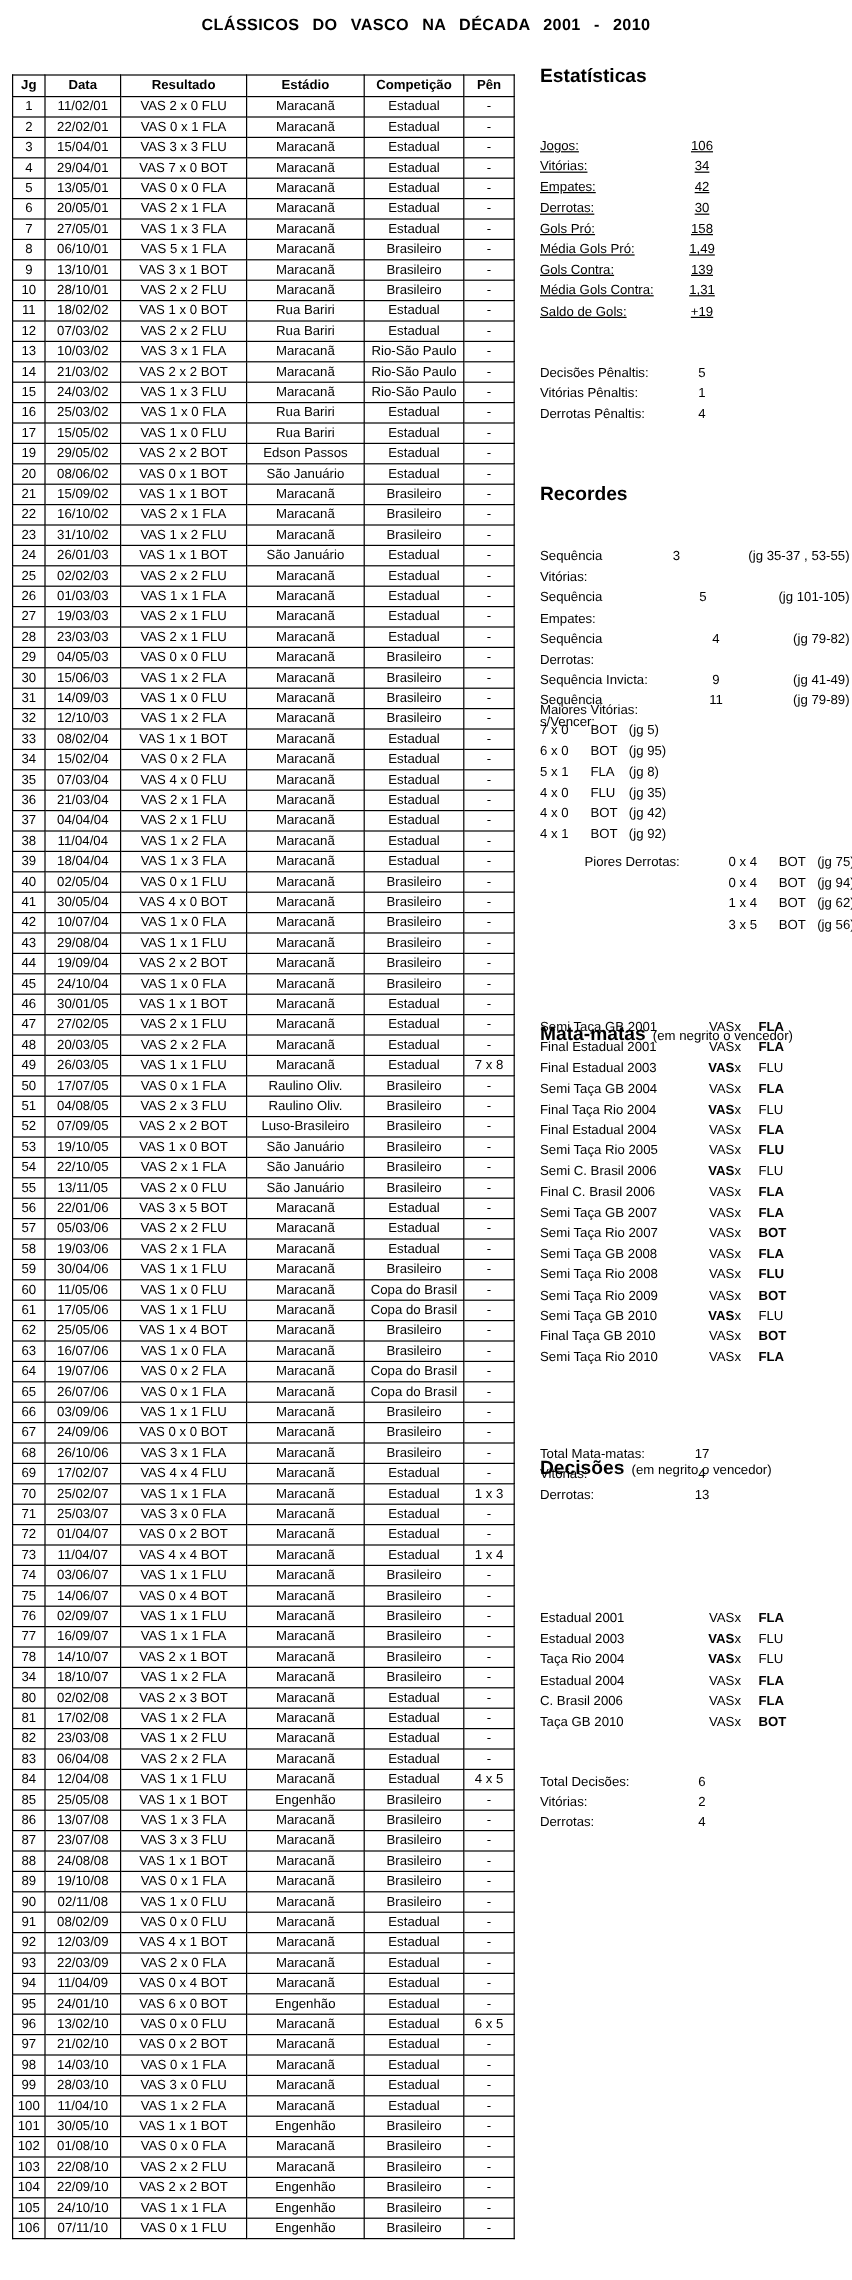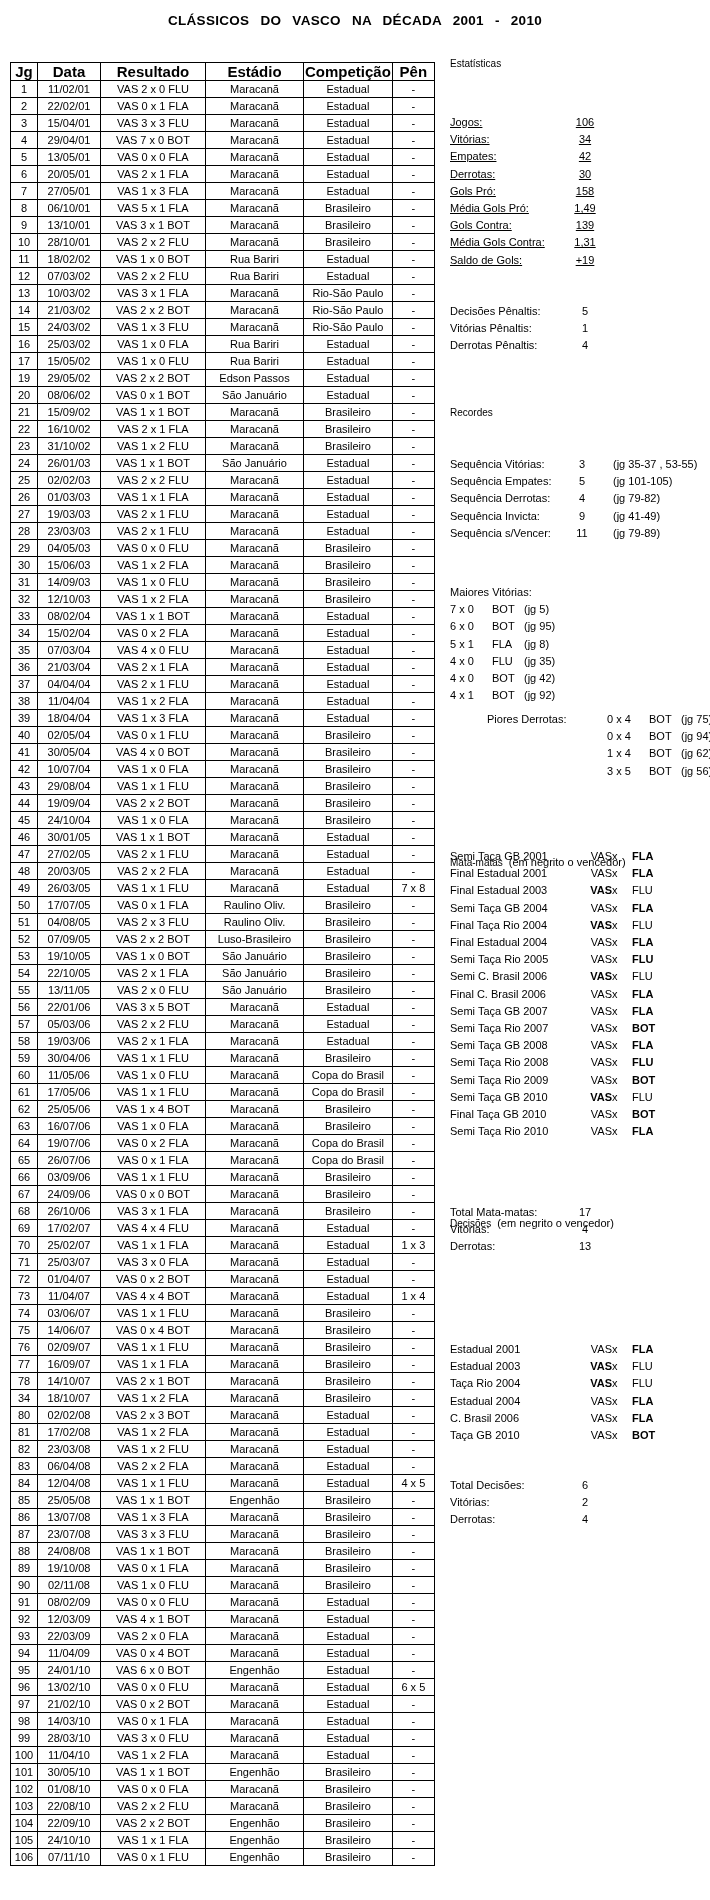--- a/index.html
+++ b/index.html
@@ -4,29 +4,29 @@
 <style>
   html,body{margin:0;padding:0;}
   body{width:710px;height:1900px;background:#ffffff;color:#000000;
        font-family:"Liberation Sans","DejaVu Sans",sans-serif;font-size:11px;position:relative;overflow:hidden;}
   .title{position:absolute;top:13px;left:0;width:710px;text-align:center;
          font-weight:bold;font-size:13.5px;word-spacing:7px;letter-spacing:.3px;}
   
   table.matches{position:absolute;left:10px;top:62px;border-collapse:collapse;table-layout:fixed;}
   table.matches th,table.matches td{border:1px solid #000;height:16px;padding:0 1px;
          text-align:center;vertical-align:middle;line-height:1;white-space:nowrap;overflow:hidden;font-size:11px;}
-  table.matches th{font-weight:bold;font-size:15px;height:17px;}
+  table.matches th{font-weight:bold;font-size:11px;height:17px;}
   
   .blk{position:absolute;left:450px;width:258px;line-height:17.2px;font-size:11px;}
-  .h{font-weight:normal;font-size:10px;}
+  .h{font-weight:bold;font-size:16px;}
   .sub{font-weight:normal;font-size:11px;margin-left:6px;}
   .kv{display:flex;}
   .kv-l{width:115px;}
   .kv-v{width:40px;text-align:center;}
-  .rec{display:flex;}
+  .rec{display:flex;gap:36px;}
   .rec-l{width:115px;}
   .rec-v{width:34px;text-align:center;}
   .rec-n{margin-left:14px;white-space:nowrap;}
   .sl{display:flex;}
   .sl-label{width:120px;}
   .sl-items{flex:1;}
   .sc-row{display:flex;}
   .sc-s{width:36px;white-space:nowrap;}
   .sc-t{width:32px;margin-left:6px;}
   .sc-n{white-space:nowrap;}

